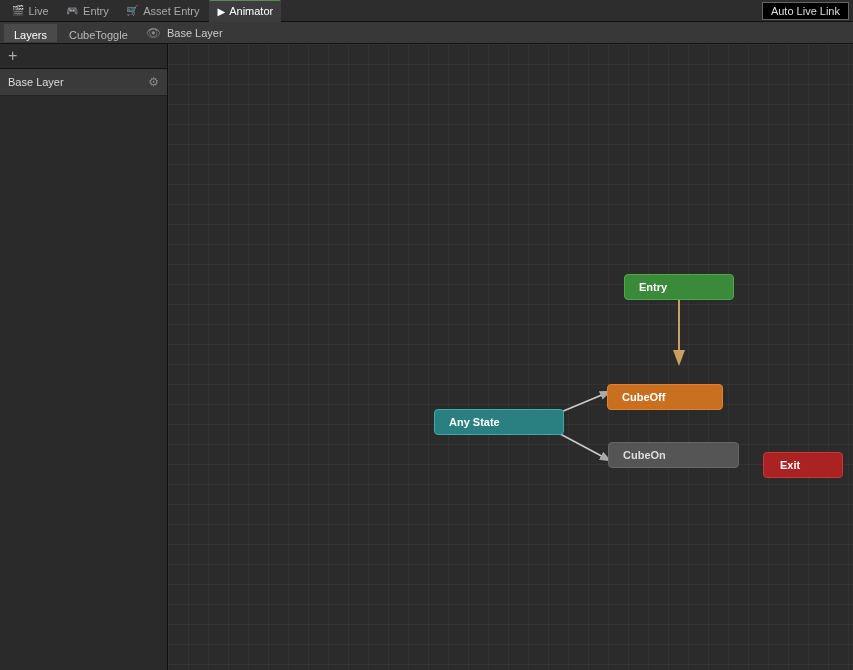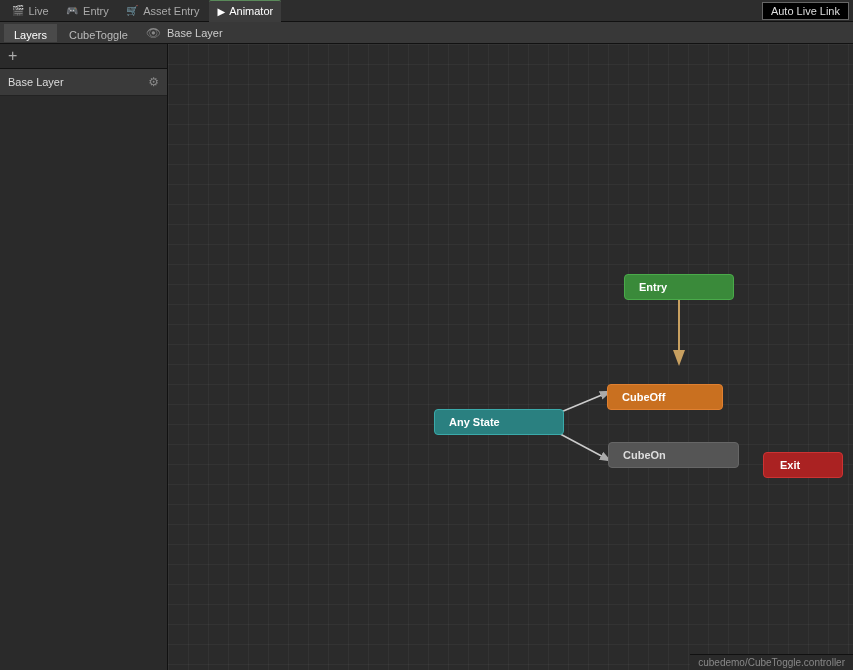--- a/index.html
+++ b/index.html
@@ -315,18 +315,15 @@
     </div>
 
     <div class="node node-cubeon">
       <span>CubeOn</span>
     </div>
 
     <div class="node node-exit">
       <span>Exit</span>
     </div>
 
-    <div class="status-bar">
-      <span>cubedemo/CubeToggle.controller</span>
-    </div>
 
   </div>
 </div>
 
 </body></html>

